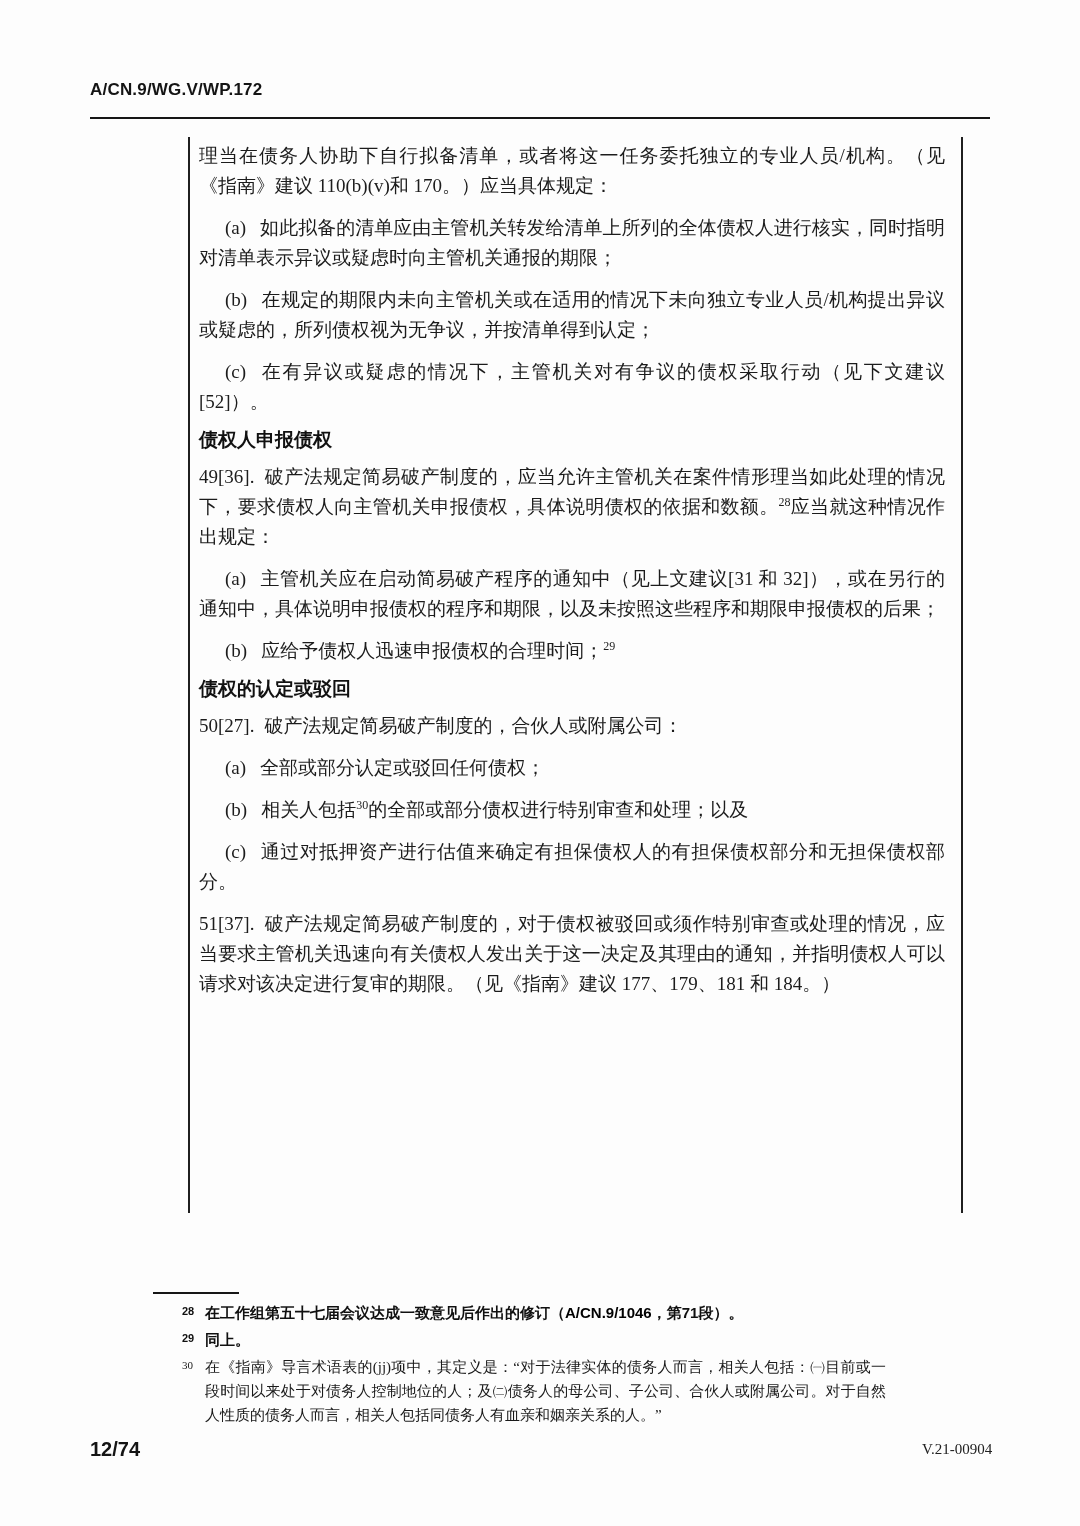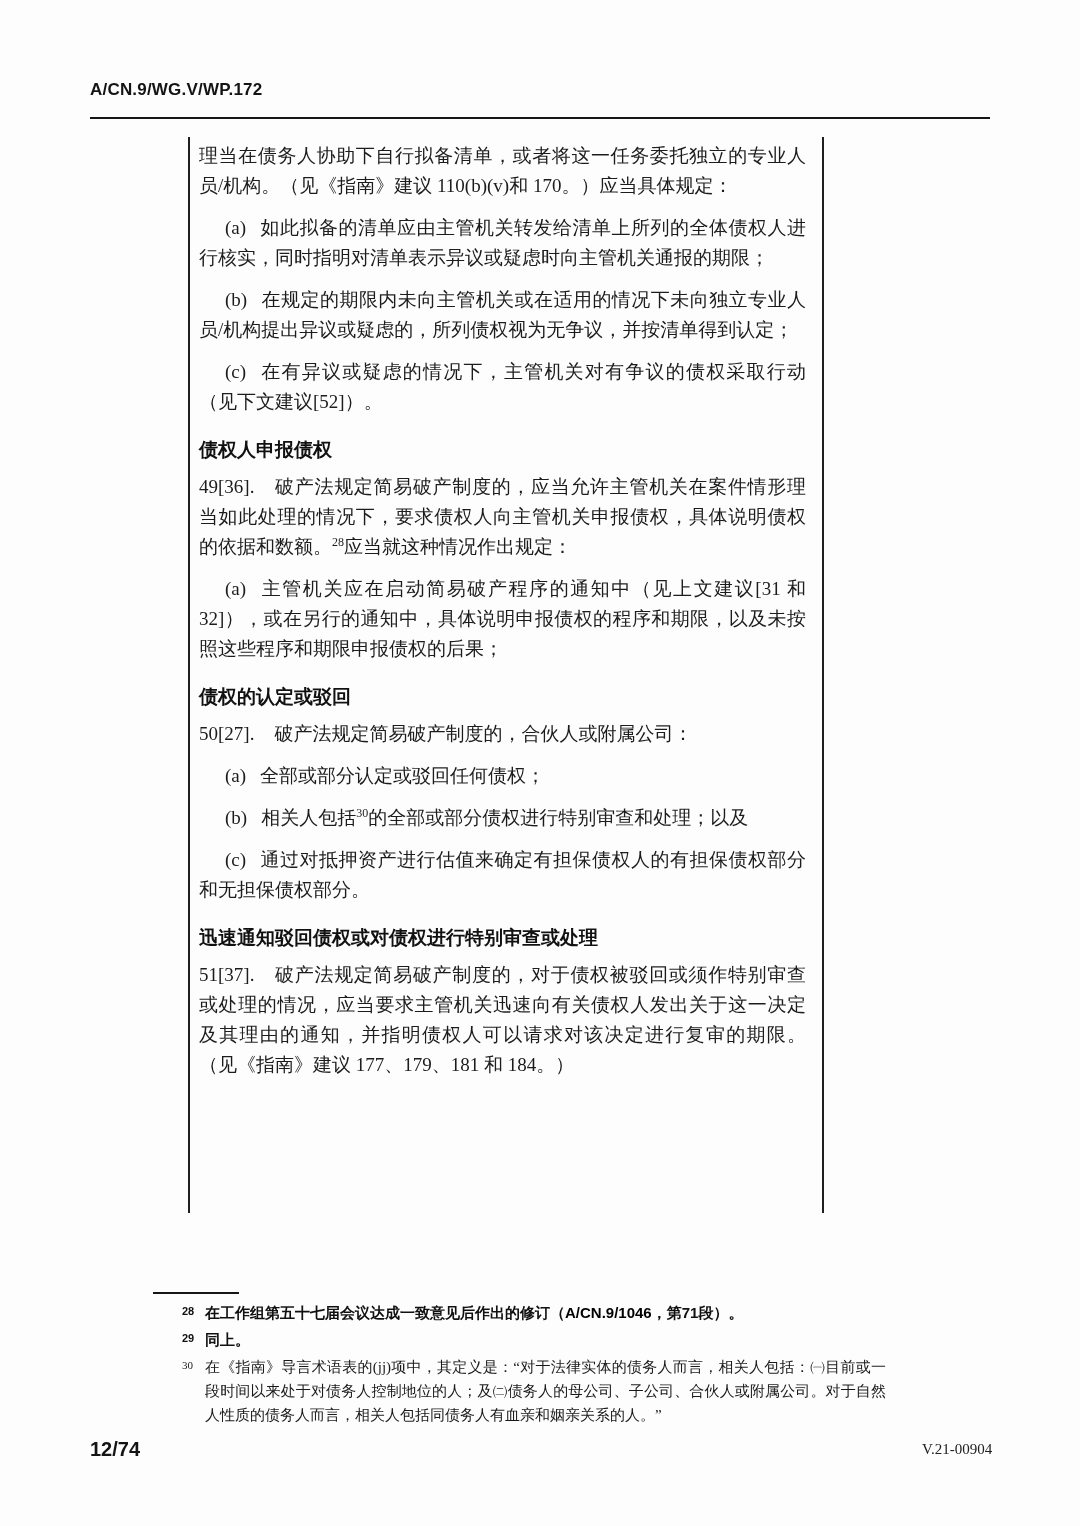--- a/index.html
+++ b/index.html
@@ -18,42 +18,42 @@
     font-family: "Liberation Sans", "DejaVu Sans", sans-serif;
     font-weight: 700; font-size: 17px; letter-spacing: 0.2px; color: #141414;
   }
   .header-rule {
     position: absolute; left: 90px; top: 117px; width: 900px; height: 2px;
     background: #161616;
   }
 
   
   .main-block {
-    position: absolute; left: 188px; top: 137px; width: 636px; height: 1076px;
+    position: absolute; left: 188px; top: 137px; width: 775px; height: 1076px;
     box-sizing: border-box;
     border-left: 2px solid #1f1f1f;
     border-right: 2px solid #1f1f1f;
     padding: 4px 16px 0 9px;
   }
   .block {
     margin: 12px 0 0 0;
     font-size: 19px; line-height: 30px;
     text-align: justify;
     color: #1c1c1c;
   }
   .block:first-child { margin-top: 0; }
   .block.h {
     font-family: "Liberation Sans", "DejaVu Sans", sans-serif;
-    font-weight: 700; font-size: 19px; margin-top: 18px; color: #111;
+    font-weight: 700; font-size: 19px; margin-top: 8px; color: #111;
     text-align: left;
   }
   .block.h + .block { margin-top: 7px; }
   .block.li { text-indent: 26px; }
   .item-label { margin-right: 14px; }
-  .p-num { margin-right: 20px; }
+  .p-num { margin-right: 10px; }
   .fn-ref {
     font-size: 12px; vertical-align: super; line-height: 0; color: #1c1c1c;
   }
 
   
   .footnote-sep {
     position: absolute; left: 153px; top: 1292px; width: 86px; height: 2px;
     background: #161616;
   }
   .footnotes { position: absolute; left: 180px; top: 1301px; width: 706px; }
@@ -99,33 +99,33 @@
   <div class="block li"><span class="item-label">(b)</span><span>在规定的期限内未向主管机关或在适用的情况下未向独立专业人员/机构提出异议或疑虑的，所列债权视为无争议，并按清单得到认定；</span></div>
 
   <div class="block li"><span class="item-label">(c)</span><span>在有异议或疑虑的情况下，主管机关对有争议的债权采取行动（见下文建议[52]）。</span></div>
 
   <div class="block h"><span>债权人申报债权</span></div>
 
   <div class="block p"><span class="p-num">49[36].</span><span>破产法规定简易破产制度的，应当允许主管机关在案件情形理当如此处理的情况下，要求债权人向主管机关申报债权，具体说明债权的依据和数额。</span><span class="fn-ref">28</span><span>应当就这种情况作出规定：</span></div>
 
   <div class="block li"><span class="item-label">(a)</span><span>主管机关应在启动简易破产程序的通知中（见上文建议[31 和 32]），或在另行的通知中，具体说明申报债权的程序和期限，以及未按照这些程序和期限申报债权的后果；</span></div>
 
+  <div class="block li"><span class="item-label">(b)</span><span>应给予债权人迅速申报债权的合理时间；</span><span class="fn-ref">29</span></div>
 
 
   <div class="block h"><span>债权的认定或驳回</span></div>
 
   <div class="block p"><span class="p-num">50[27].</span><span>破产法规定简易破产制度的，合伙人或附属公司：</span></div>
 
   <div class="block li"><span class="item-label">(a)</span><span>全部或部分认定或驳回任何债权；</span></div>
 
   <div class="block li"><span class="item-label">(b)</span><span>相关人包括</span><span class="fn-ref">30</span><span>的全部或部分债权进行特别审查和处理；以及</span></div>
 
   <div class="block li"><span class="item-label">(c)</span><span>通过对抵押资产进行估值来确定有担保债权人的有担保债权部分和无担保债权部分。</span></div>
 
-  <div class="block h"><span>迅速通知驳回债权或对债权进行特别审查或处理</span></div>
 
   <div class="block p"><span class="p-num">51[37].</span><span>破产法规定简易破产制度的，对于债权被驳回或须作特别审查或处理的情况，应当要求主管机关迅速向有关债权人发出关于这一决定及其理由的通知，并指明债权人可以请求对该决定进行复审的期限。（见《指南》建议 177、179、181 和 184。）</span></div>
 
 </div>
 
 <div class="footnote-sep"></div>
 <div class="footnotes">
 
   <div class="footnote bold-note">
     <span class="fn-num">28</span><span>在工作组第五十七届会议达成一致意见后作出的修订（</span><a class="doc-link">A/CN.9/1046</a><span>，第71段）。</span>

